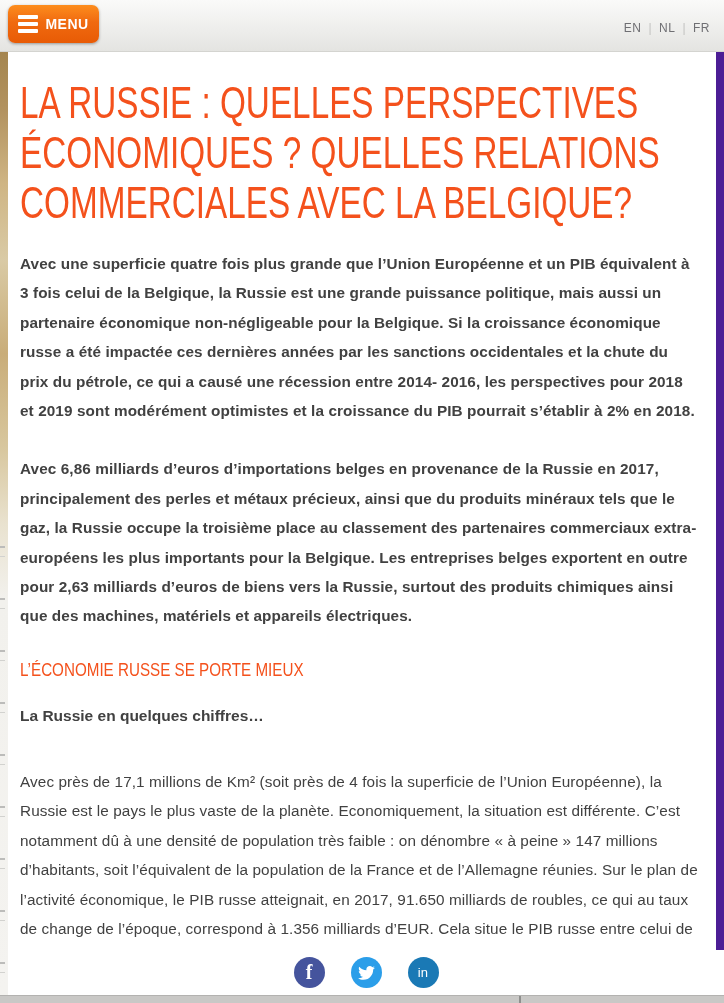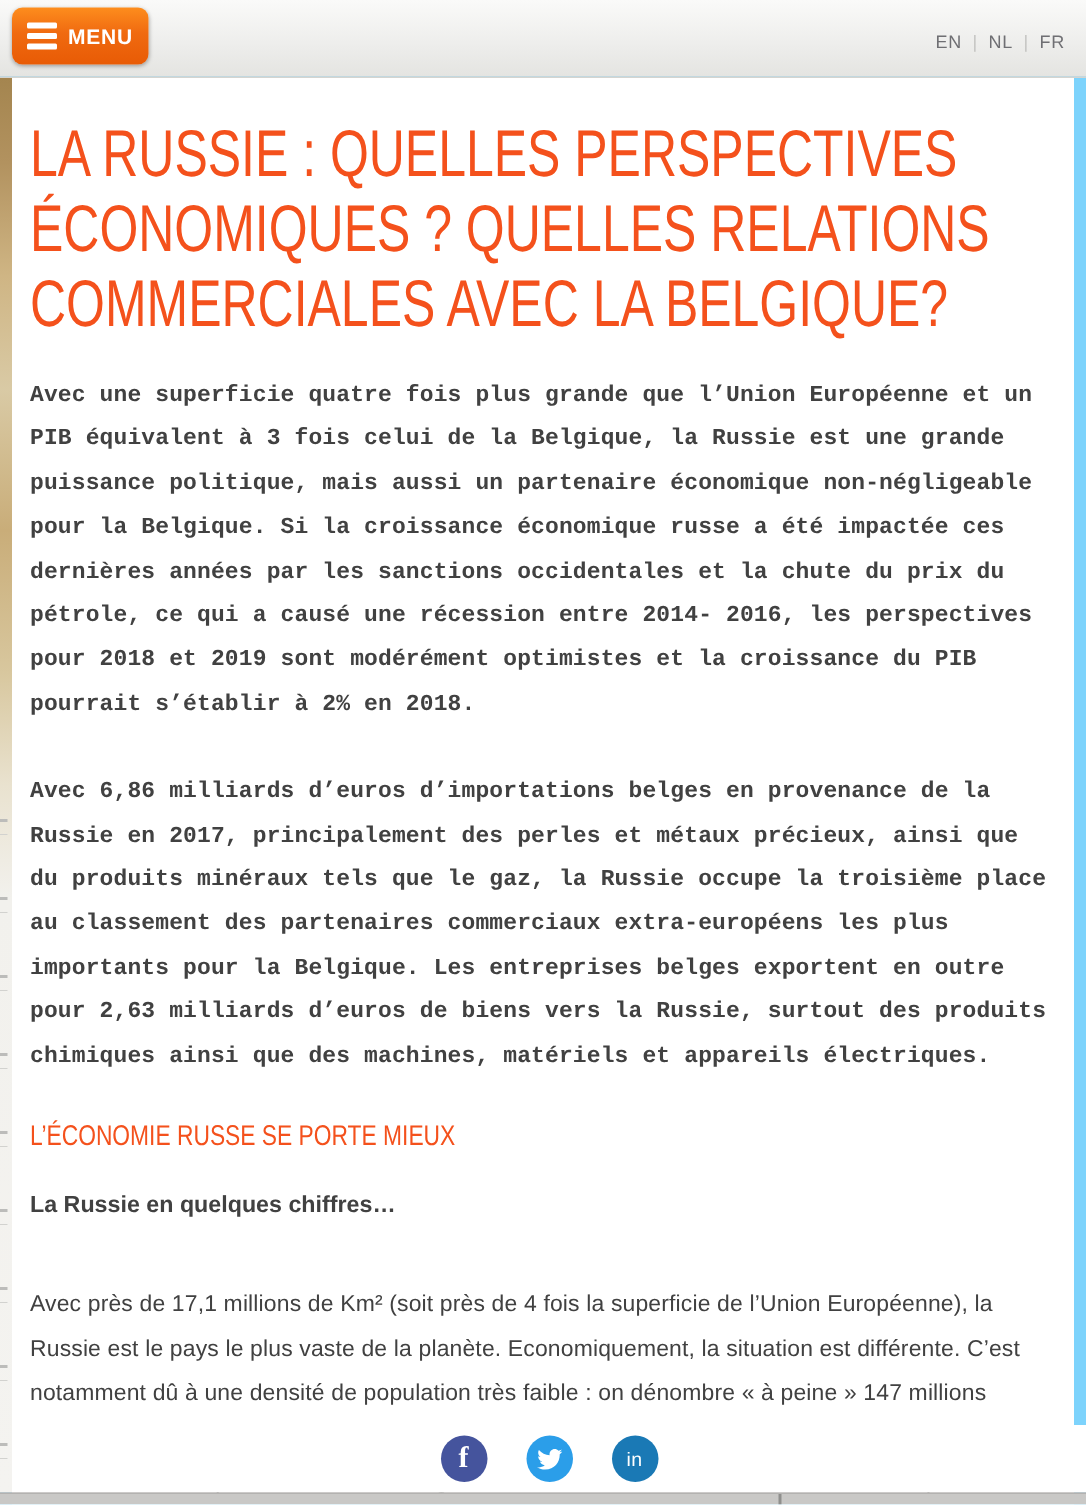--- a/index.html
+++ b/index.html
@@ -1,19 +1,19 @@
 <!DOCTYPE html>
 <html><head>
 <meta charset="utf-8">
 <style>
   * { margin:0; padding:0; box-sizing:border-box; }
   html,body { background:#ffffff; }
   body { font-family:"Liberation Sans", sans-serif; }
 
-  .screen { position:relative; width:724px; height:1003px; overflow:hidden; background:#7dd3fc; margin:0 auto; }
+  .screen { position:relative; width:724px; height:1003px; overflow:hidden; background:#4c1d95; margin:0 auto; }
 
   
   .site-header {
     position:absolute; top:0; left:0; width:724px; height:52px;
     background:linear-gradient(#fafaf9, #ededeb 60%, #e4e4e1);
     border-bottom:1px solid #d4d4d0; z-index:30;
   }
   .menu-btn {
     position:absolute; left:8px; top:5px; width:91px; height:38px;
     background:linear-gradient(#fd8d1d, #f06a10 45%, #e85b05);
@@ -49,21 +49,21 @@
 
   h1.article-title {
     color:#f4511c; font-weight:400; font-size:44px; line-height:50px;
     width:132%; transform:scaleX(.757); transform-origin:0 0;
     letter-spacing:0; margin-bottom:21px;
   }
   h1.article-title span { display:block; white-space:nowrap; }
 
   .lead p {
     font-weight:bold; font-size:15.3px; line-height:29.4px; color:#414141;
-    letter-spacing:.1px; margin-bottom:29px;font-family:Liberation Mono, monospace;
+    letter-spacing:.1px; margin-bottom:29px;
   }
 
   h2.section-heading {
     color:#f4511c; font-weight:400; font-size:19px; line-height:20px;
     transform:scaleX(.8); transform-origin:0 0; width:125%;
     margin-top:3px; margin-bottom:27px; white-space:nowrap;
   }
   h3.sub-heading { font-size:15.5px; font-weight:bold; color:#414141; margin-bottom:42px; }
 
   .body-text p { font-size:15.3px; line-height:29.4px; color:#414141; letter-spacing:.1px; }

